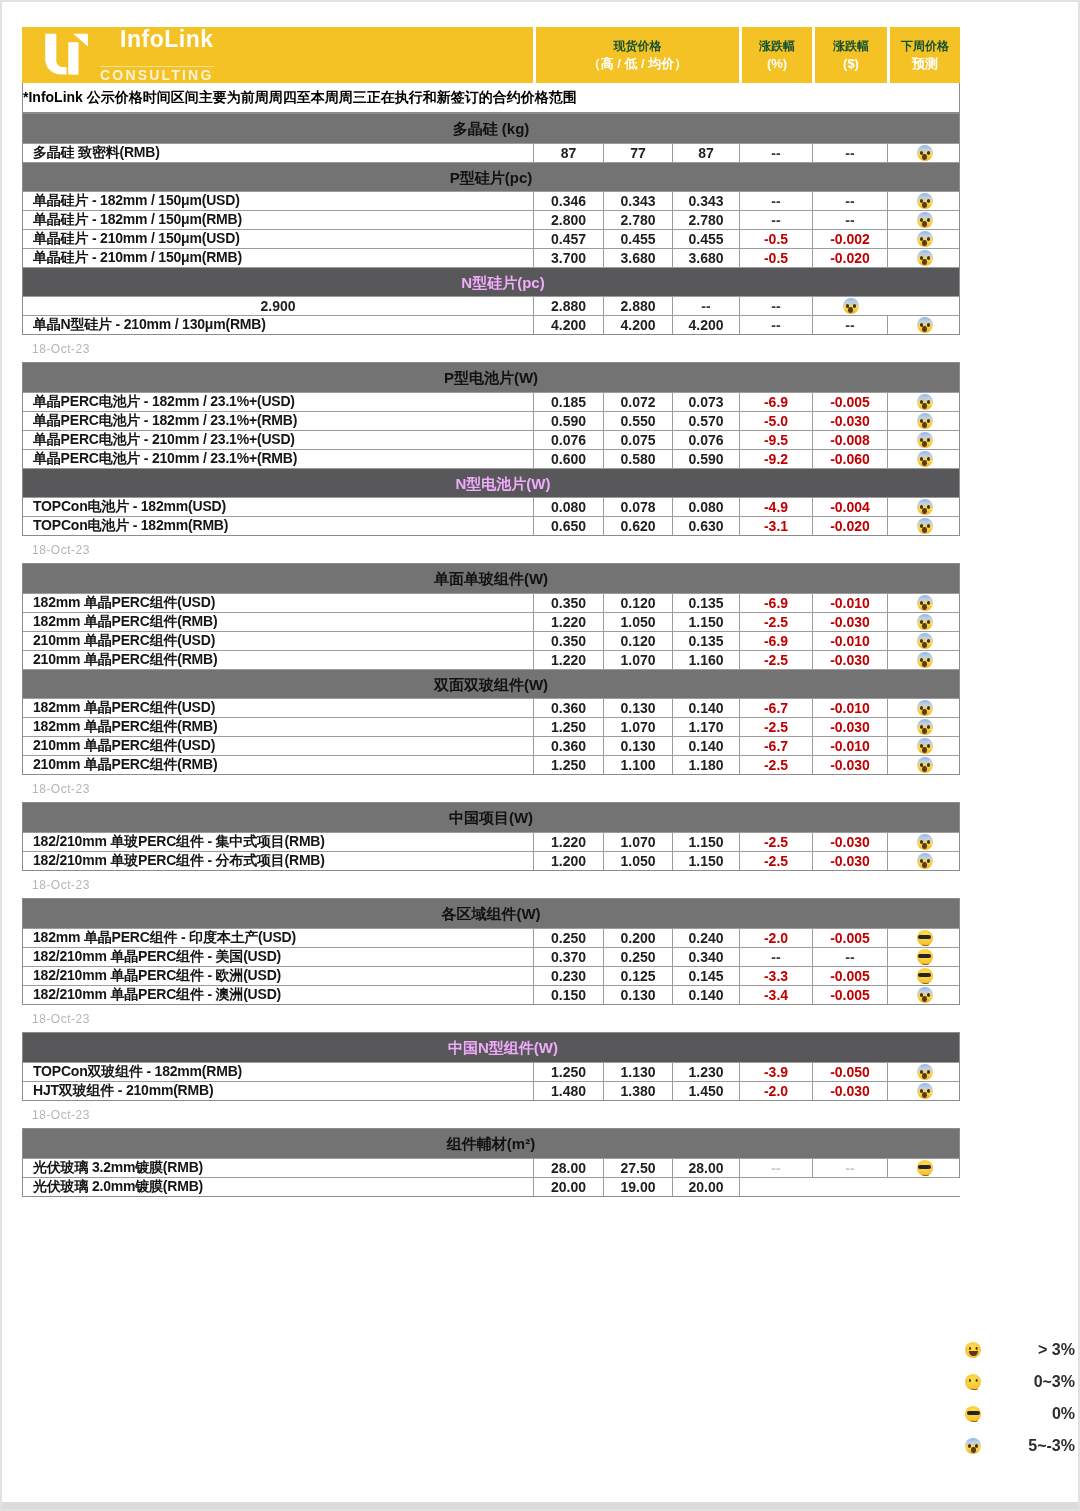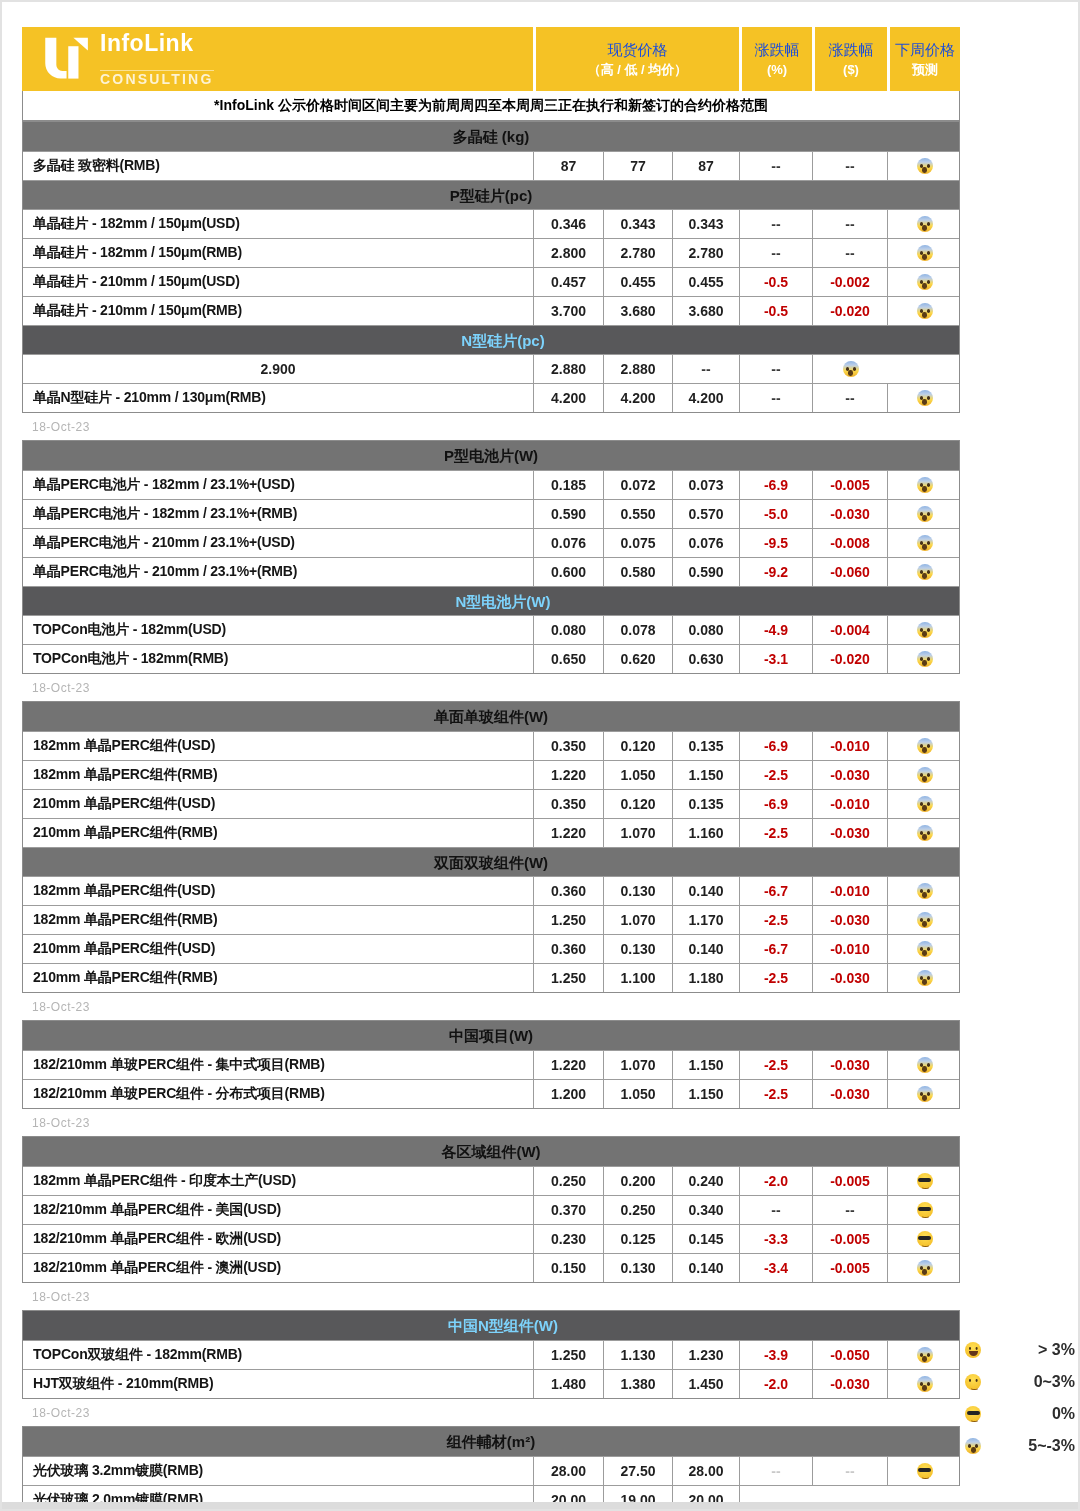--- a/index.html
+++ b/index.html
@@ -7,43 +7,43 @@
   body { font-family:"Liberation Sans","DejaVu Sans",sans-serif; }
   #page {
     position:relative; width:1080px; height:1511px; background:#fff;
     border:2px solid #e2e2e2; overflow:hidden;
   }
   #content { position:absolute; left:20px; top:25px; width:938px; }
 
   
   #masthead {
     display:grid; grid-template-columns:511px 206px 73px 75px 73px;
-    height:64px; background:#f5c225;
+    height:56px; background:#f5c225;text-align:right;
   }
   #masthead > .hcol { border-left:3px solid #fff; display:flex; flex-direction:column; justify-content:center; align-items:center; }
-  .hcol .l1 { color:#1d4ed8; font-weight:normal; font-size:15px; line-height:1.45; }
+  .hcol .l1 { color:#14532d; font-weight:bold; font-size:12px; line-height:1.45; }
   .hcol .l2 { color:#fff; font-weight:bold; font-size:13px; line-height:1.35; }
   #logo-cell { display:flex; align-items:center; padding-left:16px; gap:10px; }
   #logo-text .brand { color:#fff; font-weight:bold; font-size:23px; letter-spacing:0.5px; line-height:1.05; }
   #logo-text .sub { color:rgba(255,255,255,0.8); font-size:14px; letter-spacing:2.2px; font-weight:bold; margin-top:15px; border-top:1px solid rgba(255,255,255,0.5); padding-top:0; }
 
   
   #note-row {
-    height:30px; line-height:29px; text-align:center; font-weight:bold; font-size:14px; color:#000;
+    height:30px; line-height:29px; font-weight:bold; font-size:14px; color:#000;
     border:1px solid #8c8c8c; border-top:none; background:#fff;
   }
 
   
   .block { border:1px solid #8c8c8c; background:#fff; }
   .sec-header {
     height:29px; line-height:29px; text-align:center; font-weight:bold; font-size:15px;
   }
   .sec-header.light { background:#737373; color:#111; }
-  .sec-header.dark  { background:#58585a; color:#7dd3fc;padding-left:24px; }
-  .row { display:grid; grid-template-columns:511px 70px 69px 67px 73px 75px 73px; height:29px; }
+  .sec-header.dark  { background:#58585a; color:#f0abfc;padding-left:24px; }
+  .row { display:grid; grid-template-columns:511px 70px 69px 67px 73px 75px 73px; height:19px; }
   .block > * { border-top:1px solid #9c9c9c; }
   .block > *:first-child { border-top:none; }
   .c { border-right:1px solid #9c9c9c; display:flex; align-items:center; justify-content:center; overflow:hidden; }
   .row .c:last-child { border-right:none; }
   .c.lbl { justify-content:flex-start; padding-left:10px; font-size:14px; font-weight:600; color:#151515; letter-spacing:-0.2px; }
   .c.num { font-size:14px; font-weight:600; color:#1f1f1f; }
   .c.neg { color:#c00000; }
   .c.dash { color:#3a3a3a; }
   .c.dash.muted { color:#c9c9c9; }
   .c.blank { border:none; background:#fff; }

